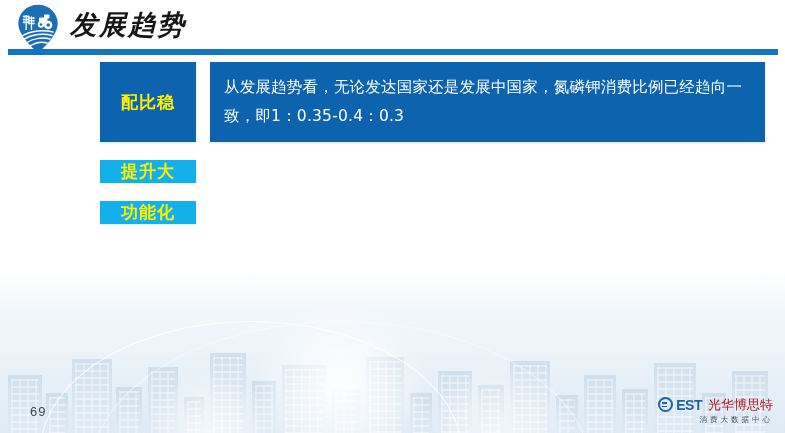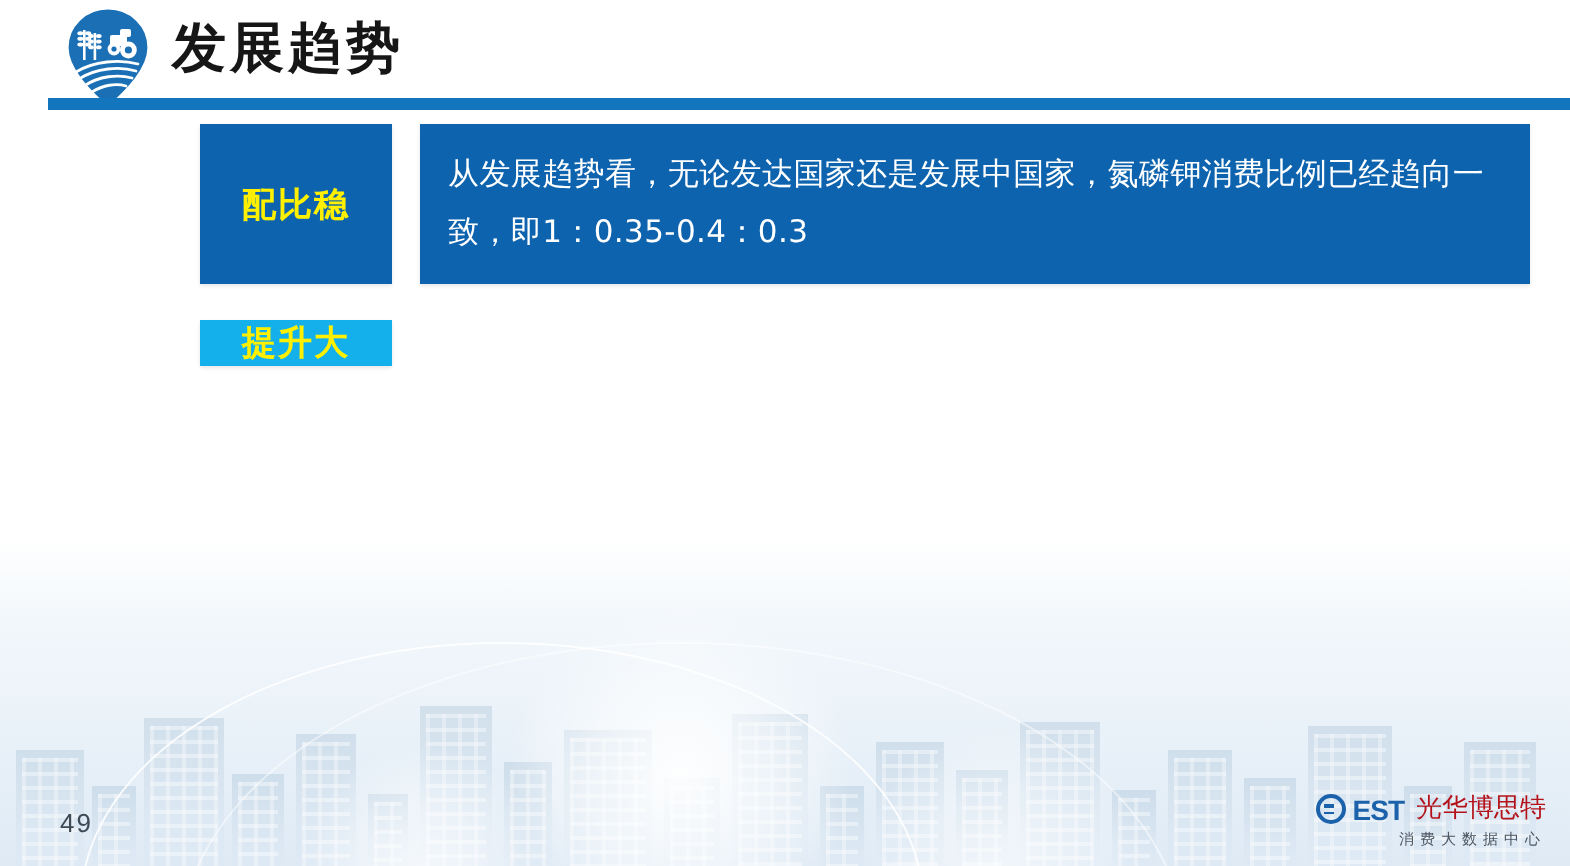--- a/index.html
+++ b/index.html
@@ -35,21 +35,21 @@
     position:absolute;border-radius:50%;
     background:radial-gradient(circle,rgba(255,255,255,.95) 0%,rgba(255,255,255,.55) 38%,rgba(255,255,255,0) 72%);
     pointer-events:none;
   }
   .swoosh{
     position:absolute;border:1px solid rgba(255,255,255,.85);
     border-radius:50%;background:transparent;pointer-events:none;
   }
 
   
-  .header{position:absolute;left:16px;top:0;width:722px;height:58px;}
+  .header{position:absolute;left:0;top:0;width:722px;height:58px;font-style:italic;}
   .logo-pin{
     position:absolute;left:14px;top:3px;width:48px;height:52px;
   }
   .logo-pin svg{display:block;width:48px;height:52px;}
   .page-title{
     position:absolute;left:70px;top:6px;
     font-size:27px;font-weight:bold;color:#161616;
     letter-spacing:2px;line-height:38px;
     font-family:"DejaVu Sans","Liberation Sans",sans-serif;
   }
@@ -212,27 +212,28 @@
         <div class="gap"></div>
         <div class="body">从发展趋势看，无论发达国家还是发展中国家，氮磷钾消费比例已经趋向一致，即1：0.35-0.4：0.3</div>
       </div>
 
       <div class="row row-2">
         <div class="tag">提升大</div>
         <div class="gap"></div>
       </div>
 
       <div class="row row-3">
+        <div class="tag">功能化</div>
         <div class="gap"></div>
       </div>
 
     </div>
   </div>
 
-  <div class="page-number">49</div>
+  <div class="page-number">69</div>
 
   <div class="brand">
     <div class="brand-top">
       <span class="brand-mark"></span>
       <span class="brand-est">EST</span>
       <span class="brand-cn">光华博思特</span>
     </div>
     <div class="brand-sub">消费大数据中心</div>
   </div>
 

